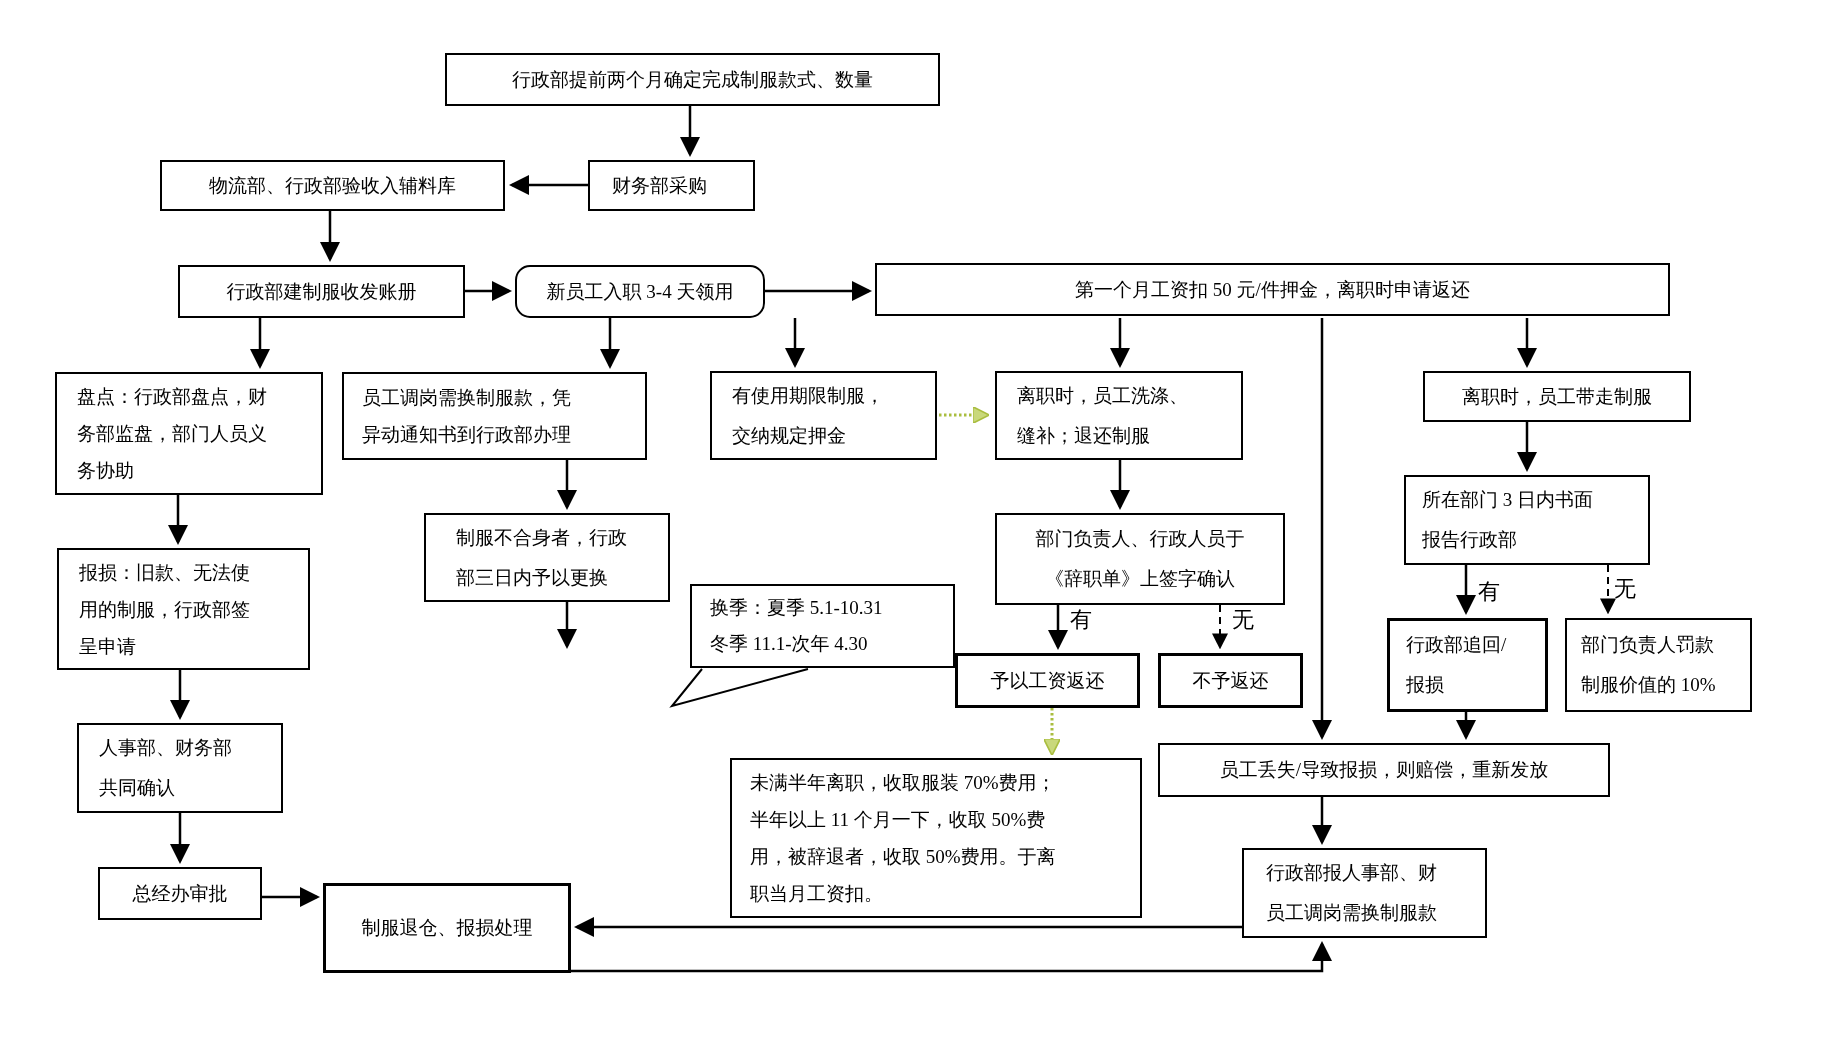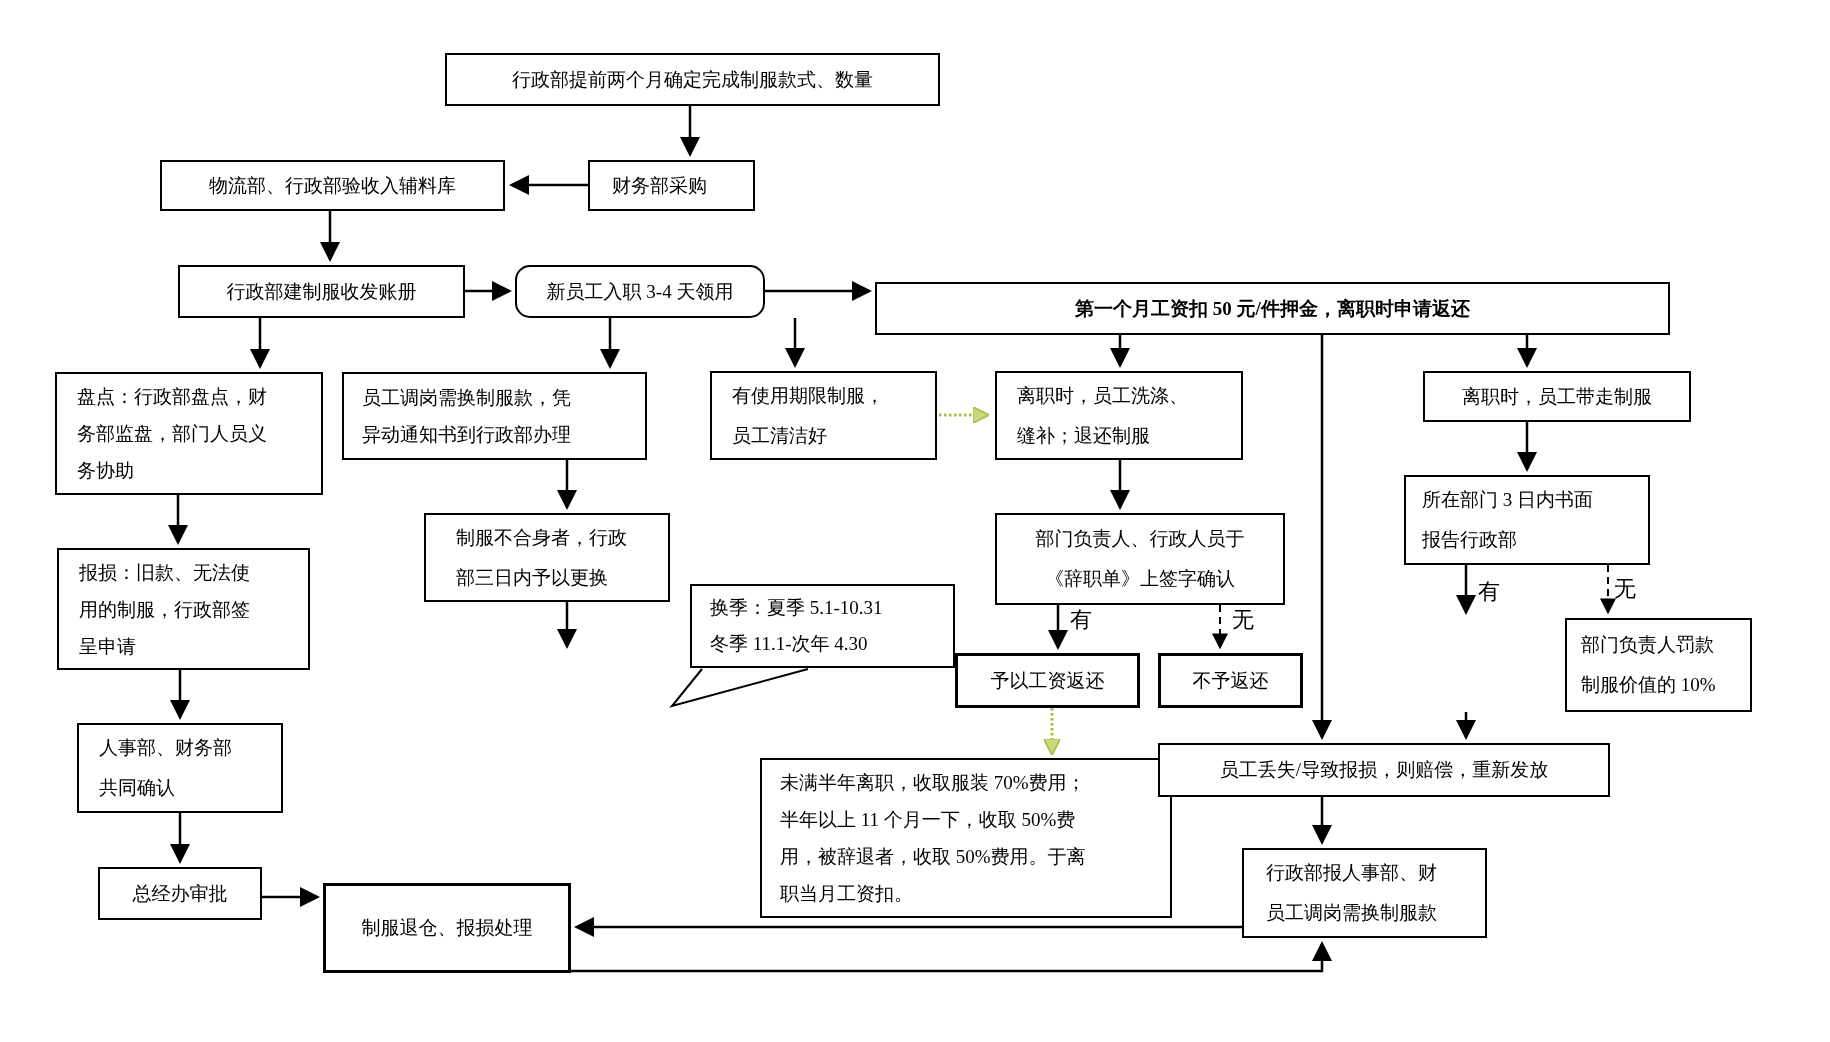--- a/index.html
+++ b/index.html
@@ -75,59 +75,61 @@
     </g>
   </svg>
 
   <div class="node c" style="left:445px;top:53px;width:495px;height:53px;"><span>行政部提前两个月确定完成制服款式、数量</span></div>
 
   <div class="node l" style="left:588px;top:160px;width:167px;height:51px;padding-left:22px;"><span>财务部采购</span></div>
   <div class="node c" style="left:160px;top:160px;width:345px;height:51px;"><span>物流部、行政部验收入辅料库</span></div>
 
   <div class="node c" style="left:178px;top:265px;width:287px;height:53px;"><span>行政部建制服收发账册</span></div>
   <div class="node c" style="left:515px;top:265px;width:250px;height:53px;border-radius:15px;"><span>新员工入职 3-4 天领用</span></div>
-  <div class="node c" style="left:875px;top:282px;width:795px;height:53px;font-weight:bold;"><span>第一个月工资扣 50 元/件押金，离职时申请返还</span></div>
+  <div class="node c" style="left:875px;top:263px;width:795px;height:53px;"><span>第一个月工资扣 50 元/件押金，离职时申请返还</span></div>
 
   <div class="node l lh37" style="left:55px;top:372px;width:268px;height:123px;"><span>盘点：行政部盘点，财
 务部监盘，部门人员义
 务协助</span></div>
   <div class="node l lh37" style="left:57px;top:548px;width:253px;height:122px;"><span>报损：旧款、无法使
 用的制服，行政部签
 呈申请</span></div>
   <div class="node l lh40" style="left:77px;top:723px;width:206px;height:90px;"><span>人事部、财务部
 共同确认</span></div>
   <div class="node c" style="left:98px;top:867px;width:164px;height:53px;"><span>总经办审批</span></div>
   <div class="node c thick" style="left:323px;top:883px;width:248px;height:90px;"><span>制服退仓、报损处理</span></div>
 
   <div class="node l lh37" style="left:342px;top:372px;width:305px;height:88px;padding-left:18px;"><span>员工调岗需换制服款，凭
 异动通知书到行政部办理</span></div>
   <div class="node l lh40" style="left:424px;top:513px;width:246px;height:89px;padding-left:30px;"><span>制服不合身者，行政
 部三日内予以更换</span></div>
   <div class="node l lh36" style="left:690px;top:584px;width:265px;height:84px;padding-left:18px;"><span>换季：夏季 5.1-10.31
 冬季 11.1-次年 4.30</span></div>
 
   <div class="node l lh40" style="left:710px;top:371px;width:227px;height:89px;"><span>有使用期限制服，
-员工清洁好</span></div>
+交纳规定押金</span></div>
   <div class="node l lh40" style="left:995px;top:371px;width:248px;height:89px;"><span>离职时，员工洗涤、
 缝补；退还制服</span></div>
   <div class="node c lh40" style="left:995px;top:513px;width:290px;height:92px;"><span>部门负责人、行政人员于
 《辞职单》上签字确认</span></div>
   <div class="node c thick" style="left:955px;top:653px;width:185px;height:55px;"><span>予以工资返还</span></div>
   <div class="node c thick" style="left:1158px;top:653px;width:145px;height:55px;"><span>不予返还</span></div>
-  <div class="node l lh37" style="left:730px;top:758px;width:412px;height:160px;padding-left:18px;margin-left:30px;"><span>未满半年离职，收取服装 70%费用；
+  <div class="node l lh37" style="left:730px;top:758px;width:412px;height:160px;padding-left:18px;"><span>未满半年离职，收取服装 70%费用；
 半年以上 11 个月一下，收取 50%费
 用，被辞退者，收取 50%费用。于离
 职当月工资扣。</span></div>
 
   <div class="node c" style="left:1158px;top:743px;width:452px;height:54px;"><span>员工丢失/导致报损，则赔偿，重新发放</span></div>
   <div class="node l lh40" style="left:1242px;top:848px;width:245px;height:90px;padding-left:22px;"><span>行政部报人事部、财
 员工调岗需换制服款</span></div>
   <div class="node c" style="left:1423px;top:371px;width:268px;height:51px;"><span>离职时，员工带走制服</span></div>
   <div class="node l lh40" style="left:1404px;top:475px;width:246px;height:90px;padding-left:16px;"><span>所在部门 3 日内书面
 报告行政部</span></div>
+  <div class="node l lh40 thick" style="left:1387px;top:618px;width:161px;height:94px;padding-left:16px;"><span>行政部追回/
+报损</span></div>
   <div class="node l lh40" style="left:1565px;top:618px;width:187px;height:94px;padding-left:14px;"><span>部门负责人罚款
 制服价值的 10%</span></div>
 
   <div class="blabel" style="left:1070px;top:608px;"><span>有</span></div>
   <div class="blabel" style="left:1232px;top:608px;"><span>无</span></div>
   <div class="blabel" style="left:1478px;top:580px;"><span>有</span></div>
   <div class="blabel" style="left:1614px;top:577px;"><span>无</span></div>
 
 </div>
 

